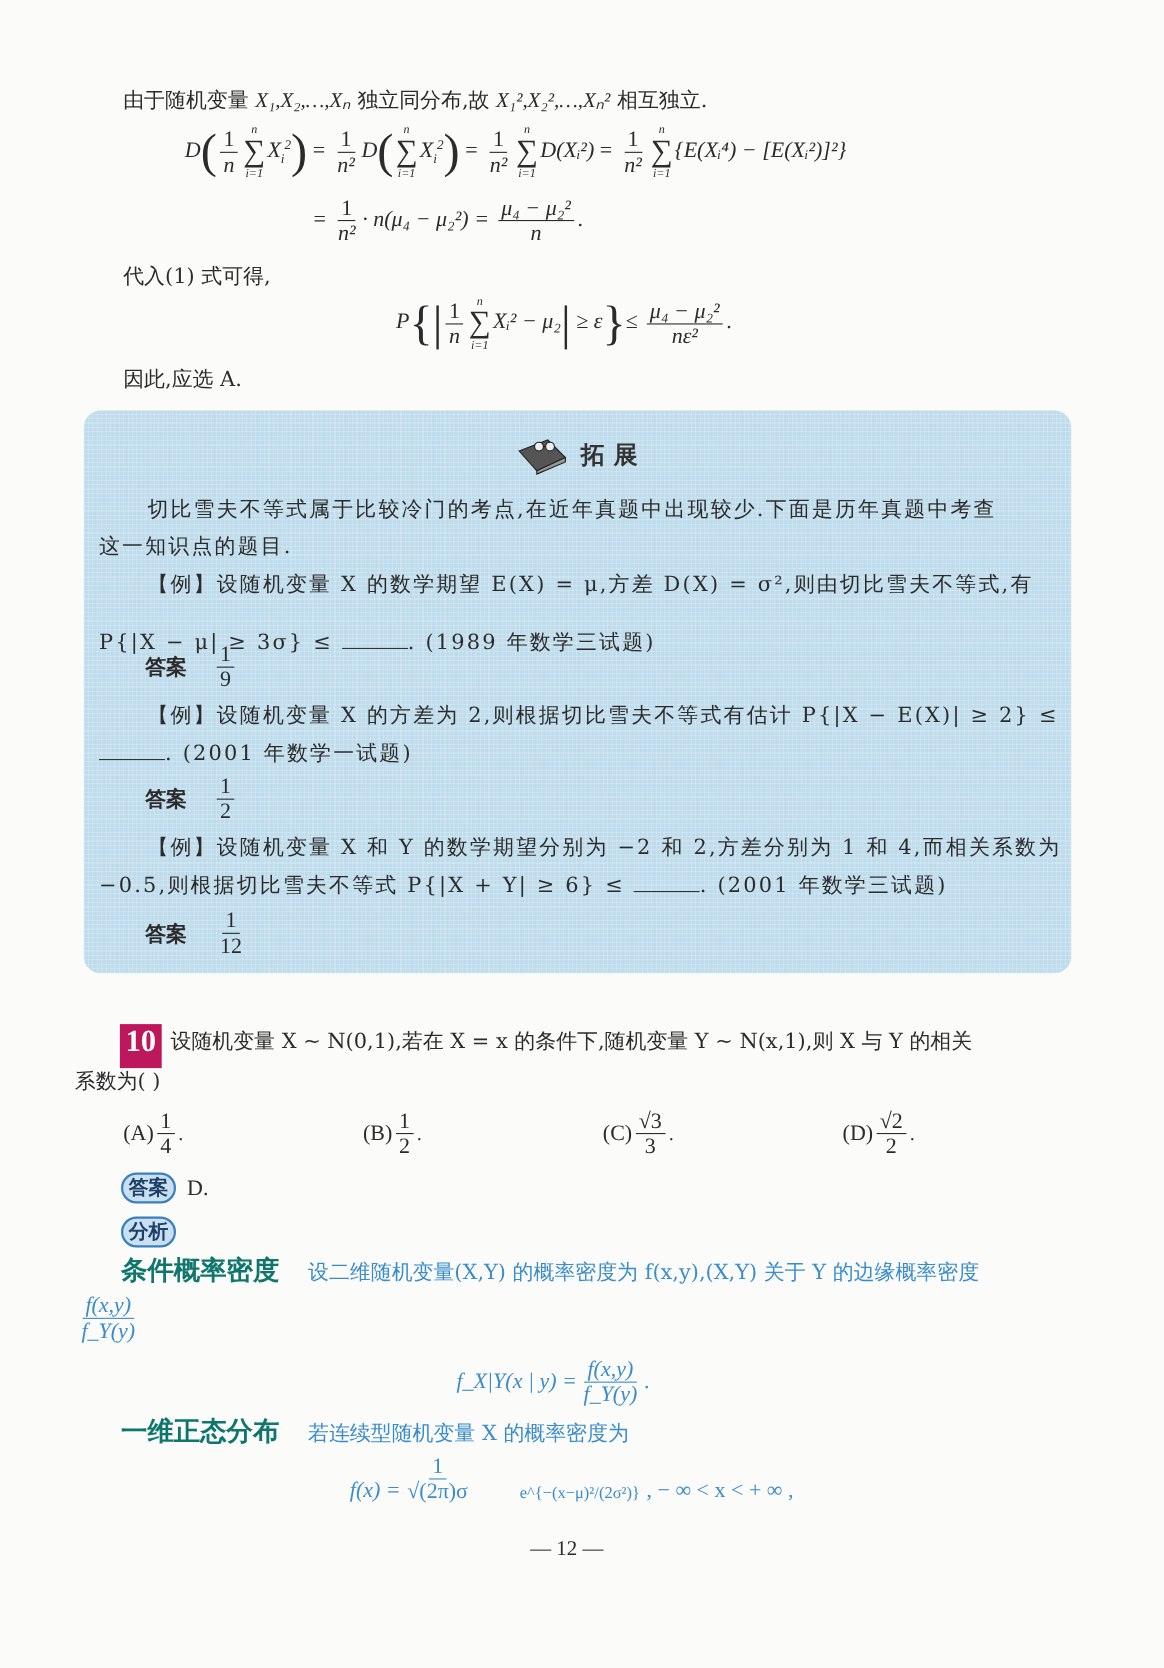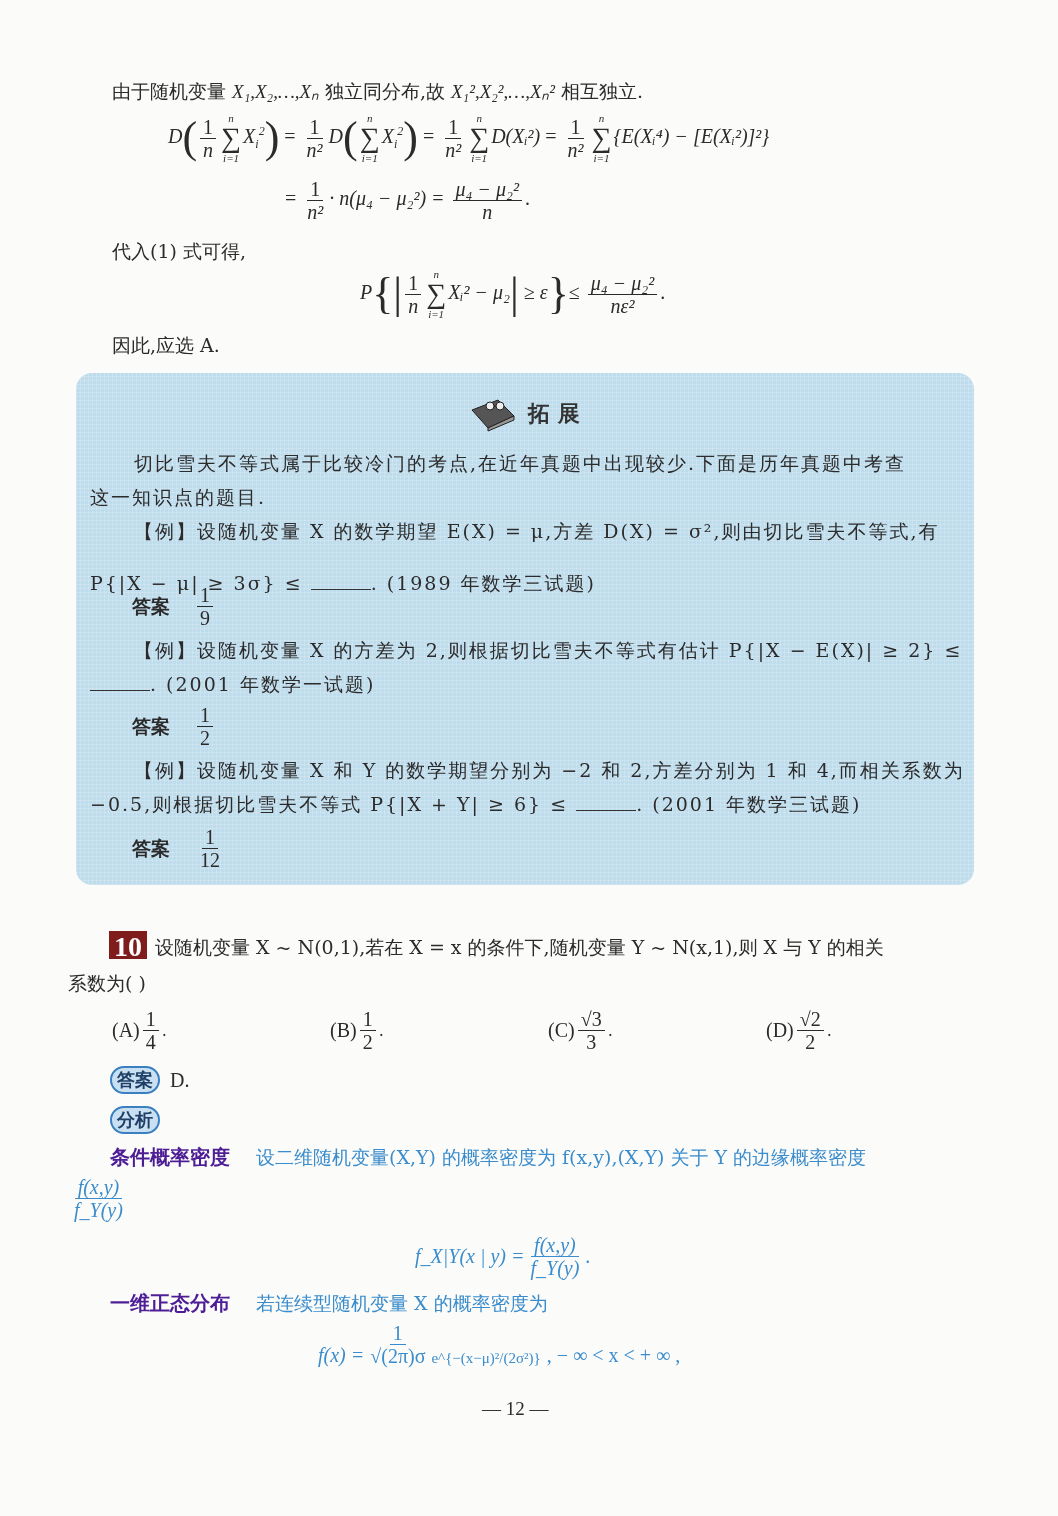--- a/index.html
+++ b/index.html
@@ -23,26 +23,26 @@
   
   .expand-box {
     left:76px; top:373px; width:898px; height:512px; background:#bfdcec;
     border-radius:16px;
     background-image:
       repeating-linear-gradient(0deg, rgba(255,255,255,0.18) 0 1px, transparent 1px 4px),
       repeating-linear-gradient(90deg, rgba(255,255,255,0.18) 0 1px, transparent 1px 4px);
   }
   .kai { font-family:"DejaVu Serif",serif; font-size:19px; letter-spacing:2px; }
   .ans-label { font-family:"DejaVu Sans",sans-serif; font-size:19px; font-weight:bold; }
-  .qnum { left:109px; top:931px; width:38px; height:28px; background:#7f1d1d; color:#fff;
+  .qnum { left:109px; top:931px; width:38px; height:40px; background:#be185d; color:#fff;
     font-family:"Liberation Serif",serif; font-weight:bold; font-size:28px; line-height:32px; text-align:center; }
   .pill { display:inline-block; border:2px solid #3a7fc0; border-radius:14px; background:#c8e0f2;
     color:#1f3f66; font-family:"DejaVu Sans",sans-serif; font-weight:bold; font-size:18px; padding:0 5px; line-height:24px; }
   .blue { color:#3a8ccc; }
-  .blue-bold { color:#4c1d95; font-family:Liberation Mono, monospace; font-weight:bold; font-size:20px; }
+  .blue-bold { color:#0f766e; font-family:Liberation Mono, monospace; font-weight:bold; font-size:24px; }
   .blank { display:inline-block; border-bottom:1px solid #333; width:60px; height:20px; vertical-align:baseline; }
 </style>
 </head>
 <body>
 
 <div class="abs txt" style="left:112px;top:78px;">
   <span>由于随机变量</span>
   <span class="it">X₁,X₂,…,Xₙ</span>
   <span>独立同分布,故</span>
   <span class="it">X₁²,X₂²,…,Xₙ²</span>
@@ -235,17 +235,17 @@
 <div class="abs txt blue" style="left:110px;top:1290px;">
   <span class="blue-bold">一维正态分布</span>
   <span style="margin-left:20px;text-align:center;">若连续型随机变量 X 的概率密度为</span>
 </div>
 <div class="abs blue" style="left:318px;top:1322px;display:flex;align-items:flex-end;">
   <span class="math it">f(x) =</span>
   <span class="frac math">
       <span class="num">1</span>
       <span class="den">√(2π)σ</span>
     </span>
-  <span class="math" style="font-size:15px;">e^{−(x−μ)²/(2σ²)}</span>
+  <span class="math" style="font-size:15px;margin-left:41px;">e^{−(x−μ)²/(2σ²)}</span>
   <span class="math" style="margin-left:6px;">,   − ∞ &lt; x &lt; + ∞ ,</span>
 </div>
 
 <div class="abs math" style="left:482px;top:1398px;font-size:19px;">— 12 —</div>
 
 </body></html>

